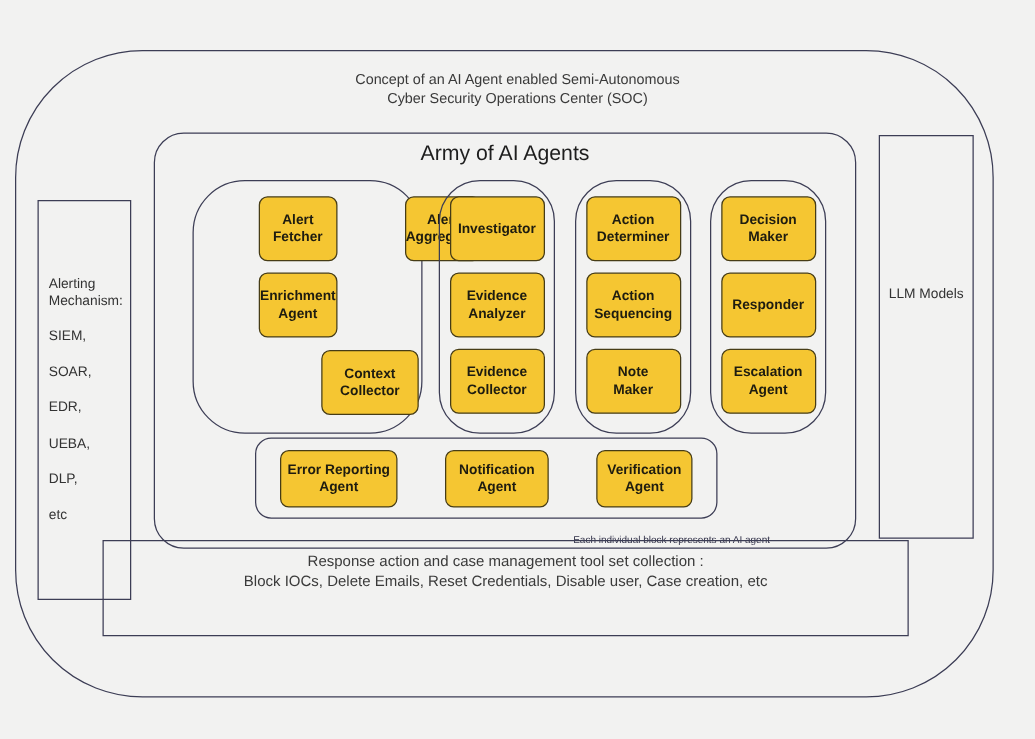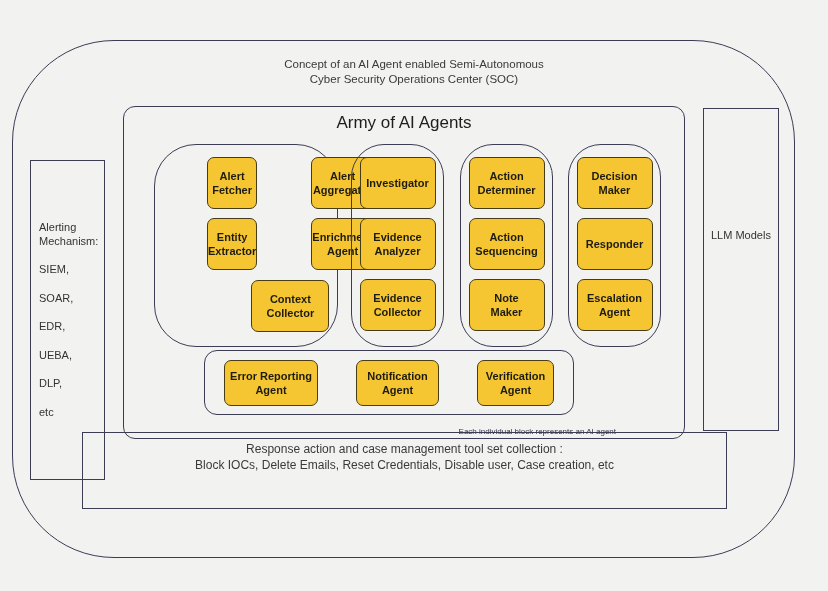--- a/index.html
+++ b/index.html
@@ -22,21 +22,21 @@
   .left-box { position:absolute; left:30px; top:112px; width:75px; height:320px; font-size:11px;margin-top:48px; }
   .left-box-content { padding:60px 3px 0 8px; }
   .side-line { margin-bottom:15px; line-height:13.5px; white-space:pre-line; }
 
   .right-box { position:absolute; left:703px; top:108px; width:76px; height:323px; font-size:11px; }
   .right-box-content { padding:120px 2px 0 7px; line-height:13.5px; }
   .llm-sub { margin-top:13px; white-space:pre-line; }
 
   .army {
     position:absolute; left:123px; top:106px; width:562px; height:333px;
-    border-radius:12px;
+    border-radius:24px;
   }
   .army-title {
     position:absolute; top:6px; left:0; width:100%;
     text-align:center; font-size:17px; color:#1e1e1e;
   }
 
   .group { position:absolute; }
   .group-grid {
     left:30px; top:37px; width:184px; height:203px; border-radius:42px;
     display:grid; grid-template-columns:1fr 1fr; column-gap:11px; row-gap:9px;
@@ -101,22 +101,20 @@
 </div>
 
 <div class="army stroke">
   <div class="army-title">Army of AI Agents</div>
 
   <div class="group group-grid stroke">
     <div class="agent">Alert
 Fetcher</div>
     <div class="agent">Alert
 Aggregator</div>
-    <div class="agent">Entity
-Extractor</div>
     <div class="agent">Enrichment
 Agent</div>
     <div class="agent agent-span2">Context
 Collector</div>
   </div>
 
   <div class="group group-col g2 stroke">
     <div class="agent">Investigator</div>
     <div class="agent">Evidence
 Analyzer</div>

